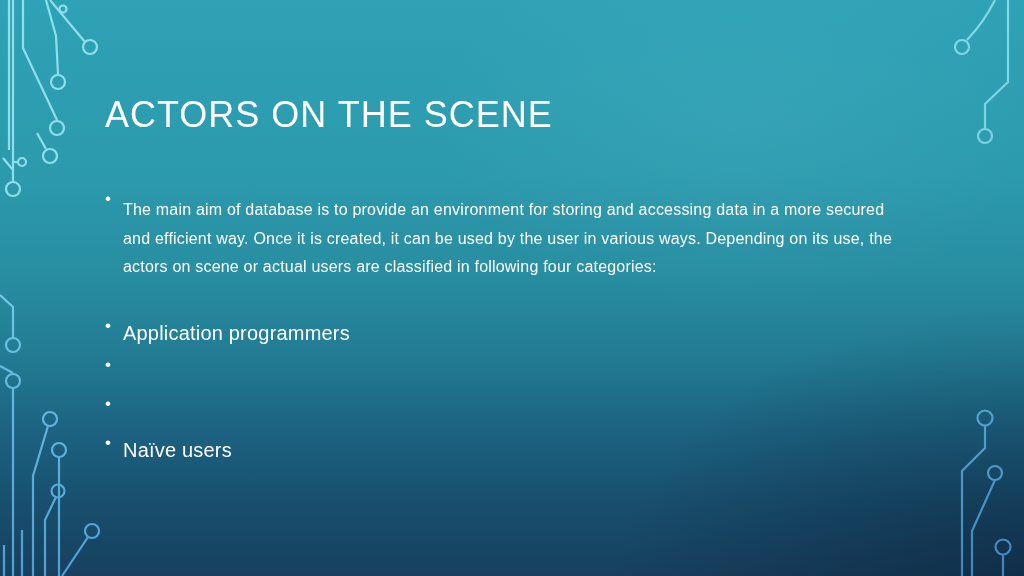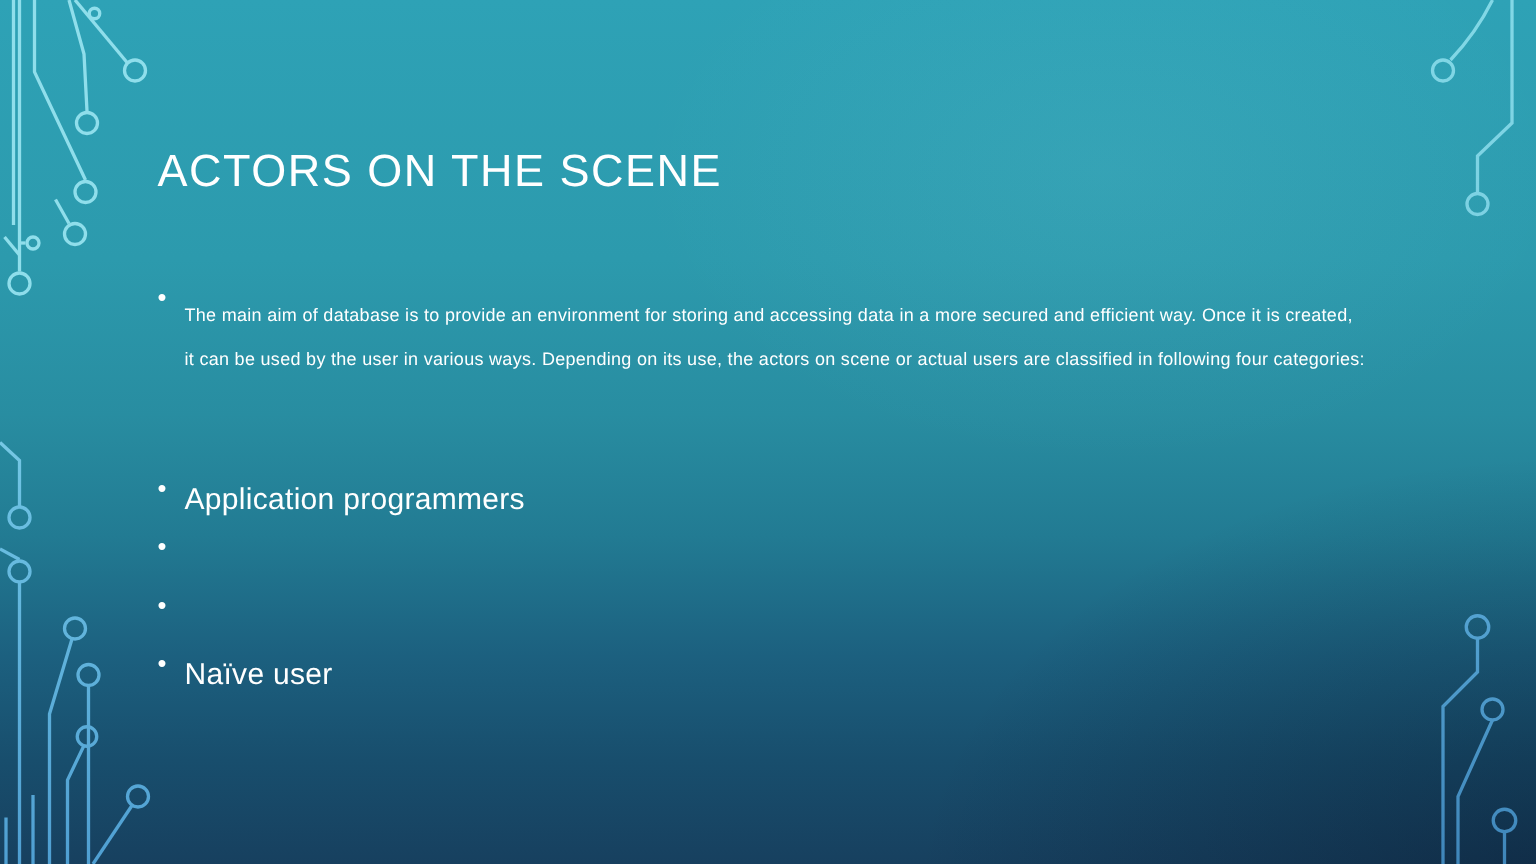--- a/index.html
+++ b/index.html
@@ -30,37 +30,37 @@
     top: 0;
     pointer-events: none;
   }
   .traces.left  { left: 0; }
   .traces.right { right: 0; }
   .title {
     position: absolute;
     left: 105px;
     top: 100px;
     margin: 0;
-    font-size: 30px;
+    font-size: 36px;
     line-height: 30px;
     font-weight: 400;
     letter-spacing: 1px;
     color: #ffffff;
     white-space: nowrap;
   }
   .para {
     position: absolute;
     left: 105px;
     top: 196px;
     width: 805px;
     display: flex;
     color: #ffffff;
   }
   .para .ptext {
-    font-size: 12px;
+    font-size: 16px;
     line-height: 28.5px;
     letter-spacing: 0.2px;
   }
   .bullets {
     position: absolute;
     left: 105px;
     top: 319px;
     list-style: none;
     margin: 0;
     padding: 0;
@@ -171,17 +171,17 @@
       <span>Application programmers</span>
     </li>
     <li>
       <span class="marker">•</span>
     </li>
     <li>
       <span class="marker">•</span>
     </li>
     <li>
       <span class="marker">•</span>
-      <span>Naïve user</span>
+      <span>Naïve users</span>
     </li>
   </ul>
 
 </div>
 
 </body></html>

